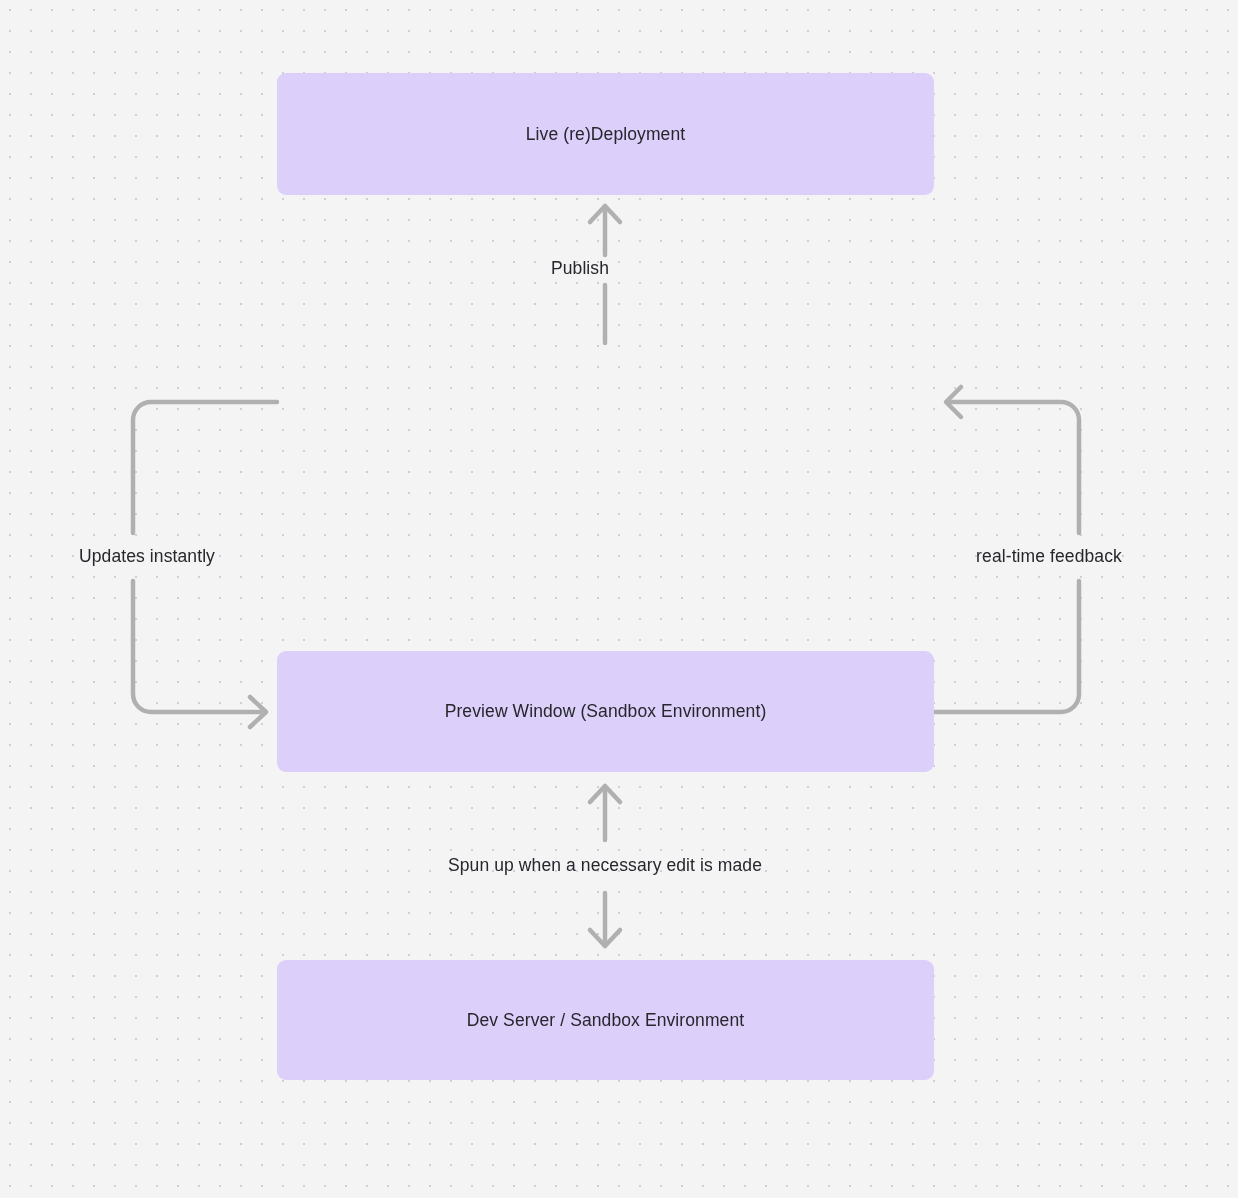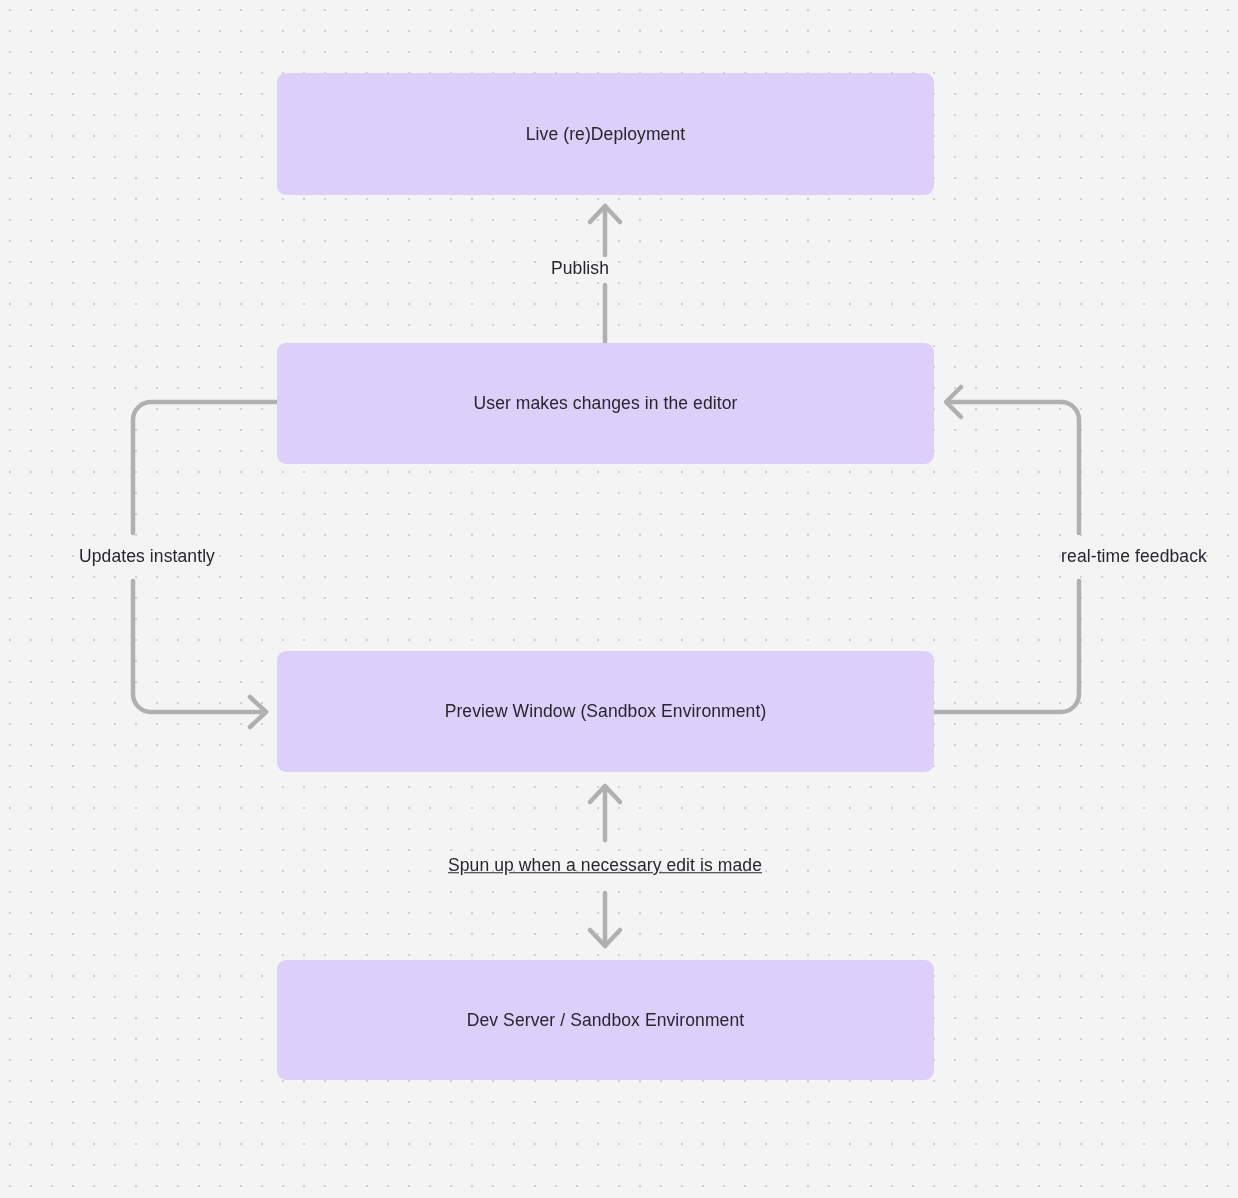--- a/index.html
+++ b/index.html
@@ -92,33 +92,30 @@
         <path d="M 590 930 L 605 946 L 620 930"></path>
       </g>
 
     </g>
   </svg>
 
   <div class="node" style="left:277px; top:73px; width:657px; height:122px;">
     <span>Live (re)Deployment</span>
   </div>
 
-  <div class="node" style="left:277px; top:343px; width:657px; height:121px;">
-    <span>User makes changes in the editor</span>
-  </div>
 
   <div class="node" style="left:277px; top:651px; width:657px; height:121px;">
     <span>Preview Window (Sandbox Environment)</span>
   </div>
 
   <div class="node" style="left:277px; top:960px; width:657px; height:120px;">
     <span>Dev Server / Sandbox Environment</span>
   </div>
 
   <div class="edge-label centered" style="left:580px; top:269px;">Publish</div>
 
   <div class="edge-label centered" style="left:147px; top:557px;">Updates instantly</div>
 
-  <div class="edge-label centered" style="left:1134px; top:557px;">real-time feedback</div>
+  <div class="edge-label centered" style="left:1049px; top:557px;">real-time feedback</div>
 
-  <div class="edge-label centered" style="left:605px; top:866px;text-decoration:underline;">Spun up when a necessary edit is made</div>
+  <div class="edge-label centered" style="left:605px; top:866px;">Spun up when a necessary edit is made</div>
 
 </div>
 
 </body></html>

